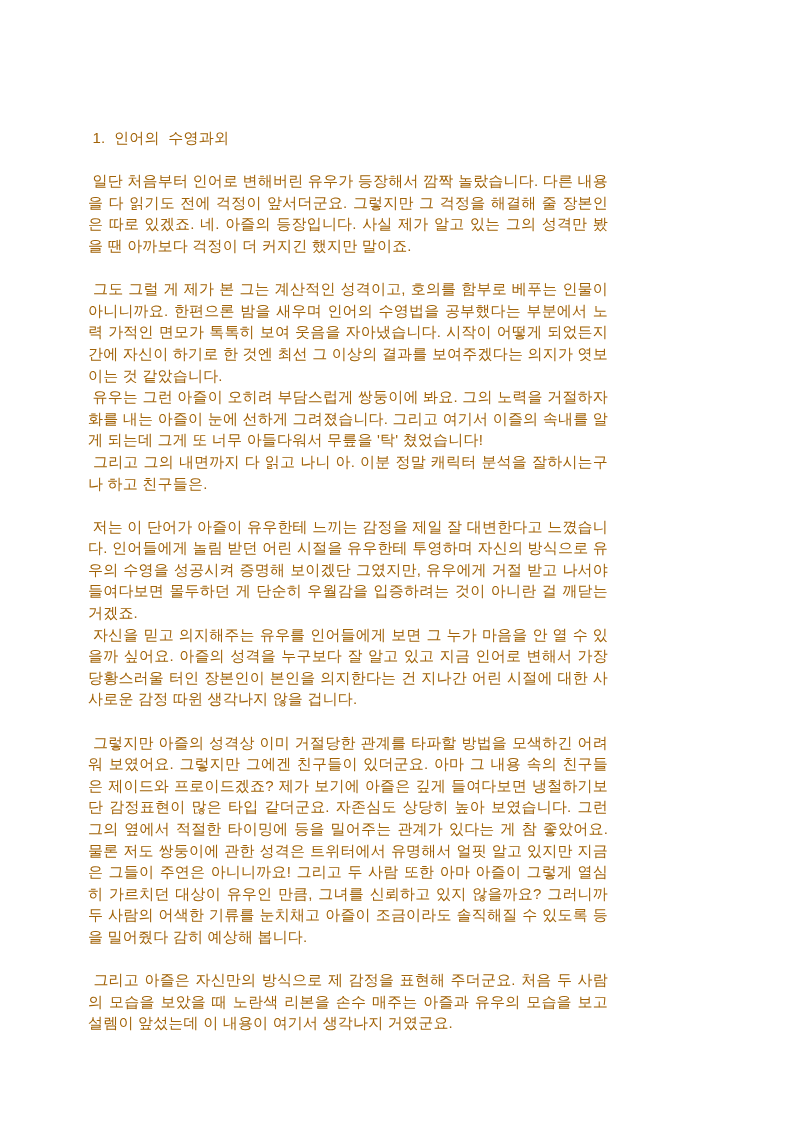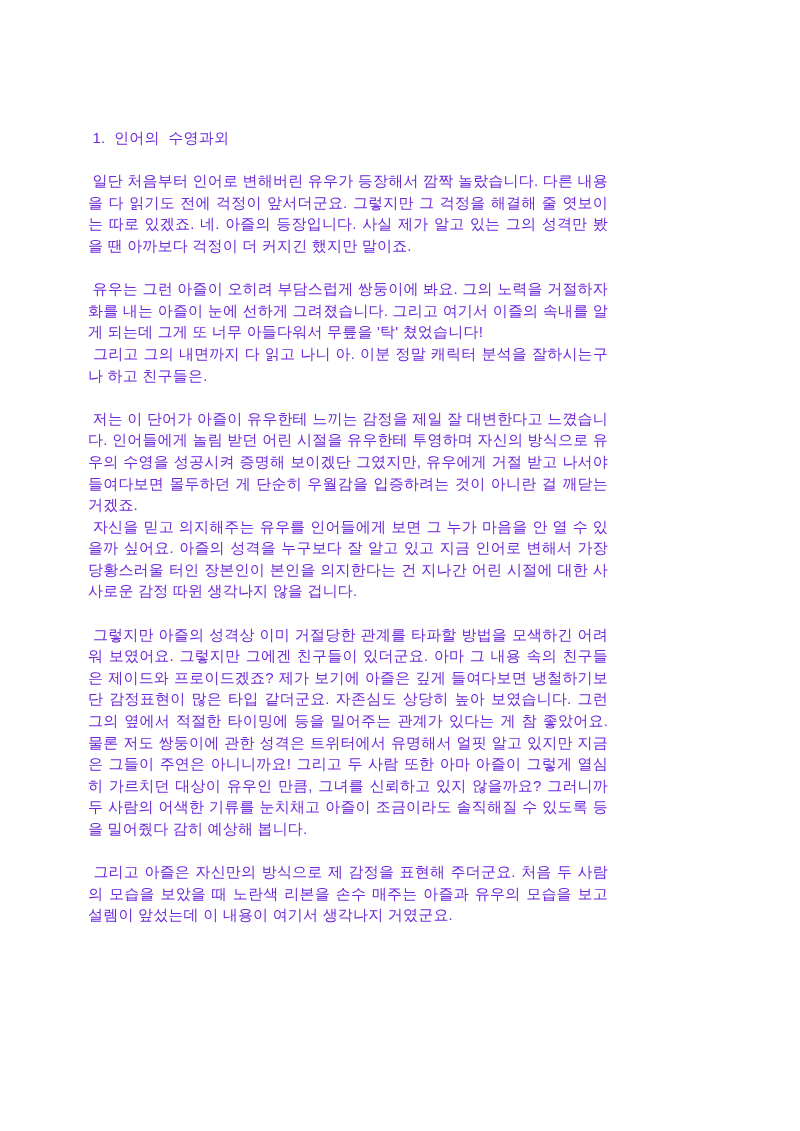--- a/index.html
+++ b/index.html
@@ -11,21 +11,21 @@
     width: 800px;
     min-height: 1131px;
     font-family: "Liberation Sans", sans-serif;
   }
   .page {
     box-sizing: border-box;
     width: 696px;
     min-height: 1131px;
     padding: 127px 88px 60px 88px;
     background: #ffffff;
-    color: #6d28d9;
+    color: #a16207;
     font-size: 15px;
     line-height: 21.6px;
     letter-spacing: 0.2px;
   }
   .block {
     margin: 0 0 21.6px 0;
   }
   .tline {
     white-space: pre-wrap;       
     text-align: justify;
@@ -40,24 +40,25 @@
 </head>
 <body>
 
 <div class="page">
 
   <div class="block">
     <div class="tline title-line"> 1.  인어의  수영과외</div>
   </div>
 
   <div class="block">
-    <div class="tline"> 일단 처음부터 인어로 변해버린 유우가 등장해서 깜짝 놀랐습니다. 다른 내용을 다 읽기도 전에 걱정이 앞서더군요. 그렇지만 그 걱정을 해결해 줄 엿보이는 따로 있겠죠. 네. 아즐의 등장입니다. 사실 제가 알고 있는 그의 성격만 봤을 땐 아까보다 걱정이 더 커지긴 했지만 말이죠.</div>
+    <div class="tline"> 일단 처음부터 인어로 변해버린 유우가 등장해서 깜짝 놀랐습니다. 다른 내용을 다 읽기도 전에 걱정이 앞서더군요. 그렇지만 그 걱정을 해결해 줄 장본인은 따로 있겠죠. 네. 아즐의 등장입니다. 사실 제가 알고 있는 그의 성격만 봤을 땐 아까보다 걱정이 더 커지긴 했지만 말이죠.</div>
   </div>
 
   <div class="block">
+    <div class="tline"> 그도 그럴 게 제가 본 그는 계산적인 성격이고, 호의를 함부로 베푸는 인물이 아니니까요. 한편으론 밤을 새우며 인어의 수영법을 공부했다는 부분에서 노력 가적인 면모가 톡톡히 보여 웃음을 자아냈습니다. 시작이 어떻게 되었든지 간에 자신이 하기로 한 것엔 최선 그 이상의 결과를 보여주겠다는 의지가 엿보이는 것 같았습니다.</div>
     <div class="tline"> 유우는 그런 아즐이 오히려 부담스럽게 쌍둥이에 봐요. 그의 노력을 거절하자 화를 내는 아즐이 눈에 선하게 그려졌습니다. 그리고 여기서 이즐의 속내를 알게 되는데 그게 또 너무 아들다워서 무릎을 '탁' 쳤었습니다!</div>
     <div class="tline"> 그리고 그의 내면까지 다 읽고 나니 아. 이분 정말 캐릭터 분석을 잘하시는구나 하고 친구들은.</div>
   </div>
 
 
   <div class="block">
     <div class="tline"> 저는 이 단어가 아즐이 유우한테 느끼는 감정을 제일 잘 대변한다고 느꼈습니다. 인어들에게 놀림 받던 어린 시절을 유우한테 투영하며 자신의 방식으로 유우의 수영을 성공시켜 증명해 보이겠단 그였지만, 유우에게 거절 받고 나서야 들여다보면 몰두하던 게 단순히 우월감을 입증하려는 것이 아니란 걸 깨닫는 거겠죠.</div>
     <div class="tline"> 자신을 믿고 의지해주는 유우를 인어들에게 보면 그 누가 마음을 안 열 수 있을까 싶어요. 아즐의 성격을 누구보다 잘 알고 있고 지금 인어로 변해서 가장 당황스러울 터인 장본인이 본인을 의지한다는 건 지나간 어린 시절에 대한 사사로운 감정 따윈 생각나지 않을 겁니다.</div>
   </div>
 

